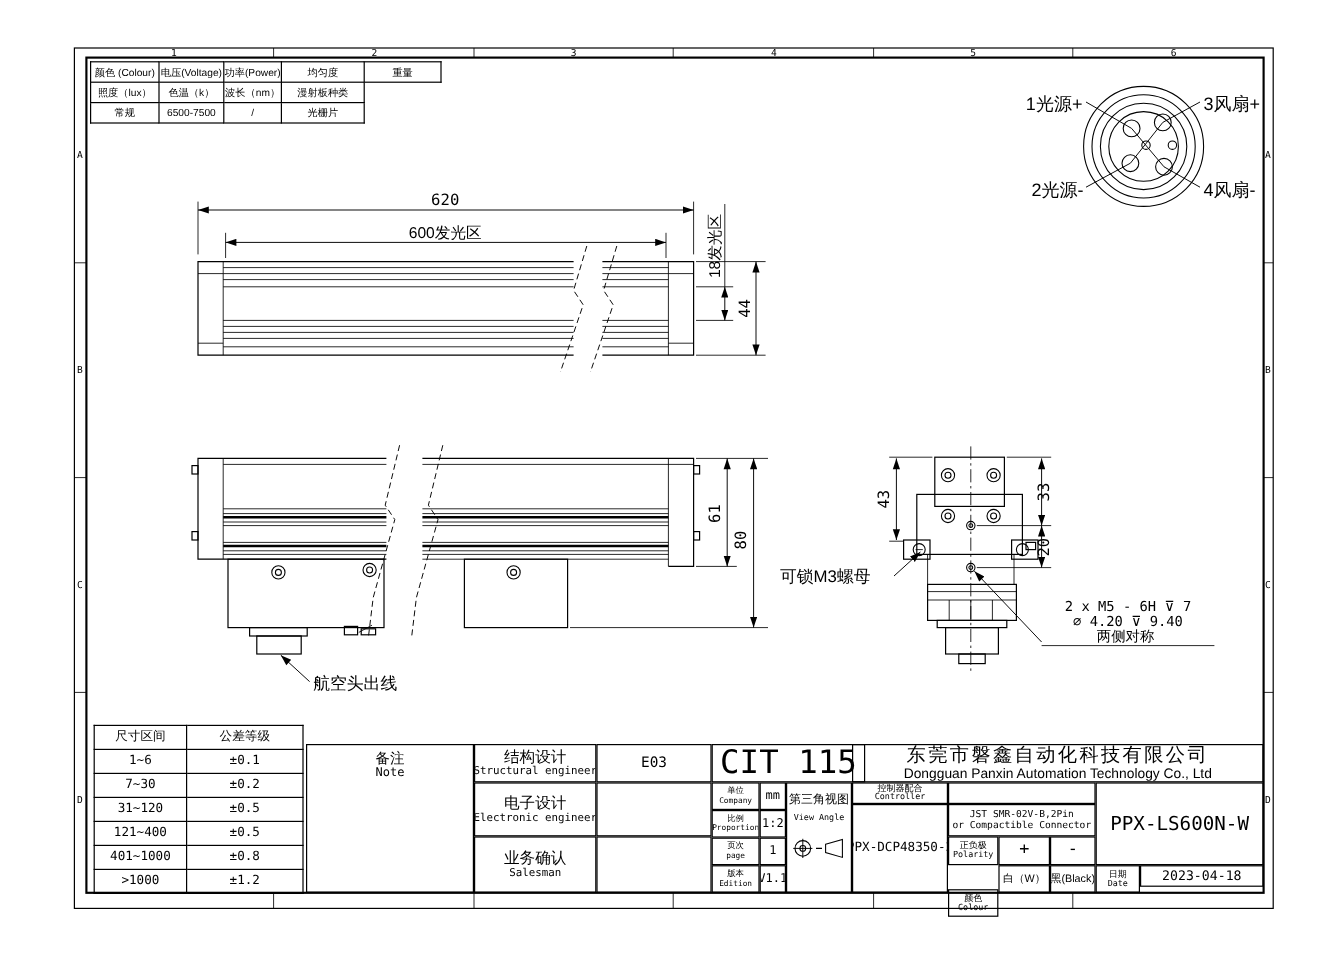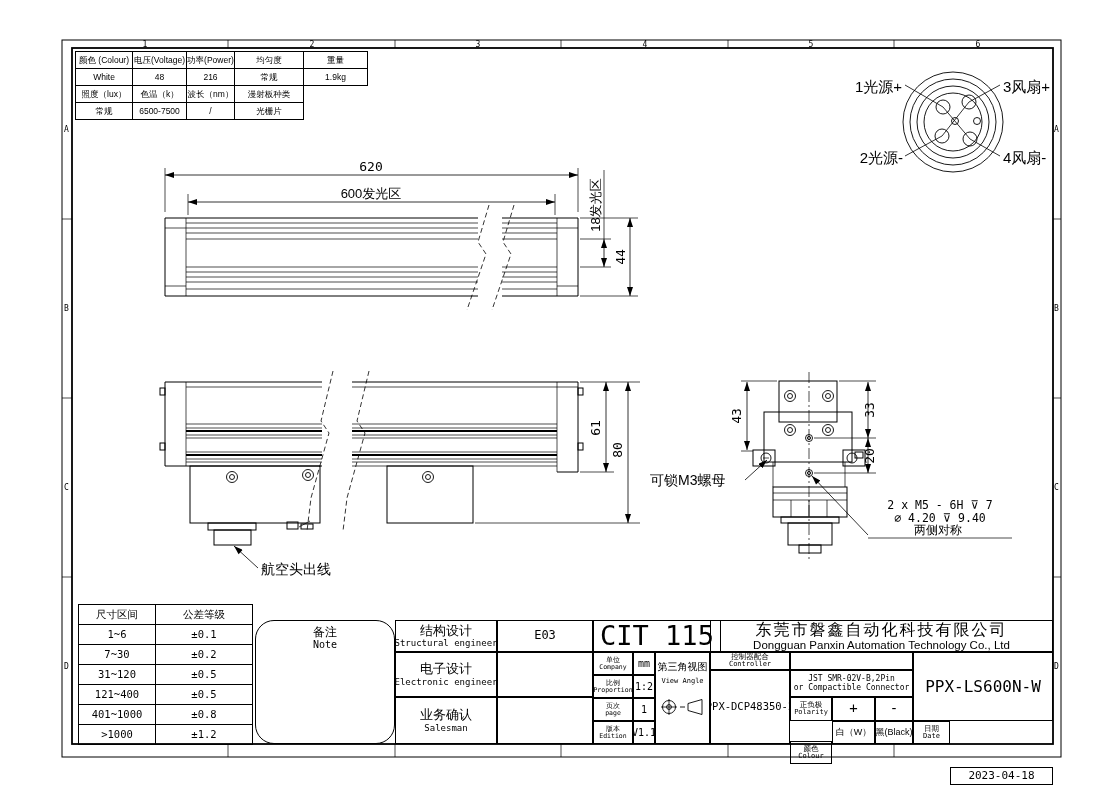--- a/index.html
+++ b/index.html
@@ -279,27 +279,20 @@
       </colgroup>
   <tbody>
         <tr>
     <td>颜色 (Colour)</td>
     <td>电压(Voltage)</td>
     <td>功率(Power)</td>
     <td>均匀度</td>
     <td>重量</td>
   </tr>
   <tr>
-    <td>White</td>
-    <td>48</td>
-    <td>216</td>
-    <td>常规</td>
-    <td>1.9kg</td>
-  </tr>
-  <tr>
     <td>照度（lux）</td>
     <td>色温（k）</td>
     <td>波长（nm）</td>
     <td>漫射板种类</td>
     <td class="ghost"></td>
   </tr>
   <tr>
     <td>常规</td>
     <td>6500-7500</td>
     <td>/</td>
@@ -340,21 +333,21 @@
       <td>±0.8</td>
         </tr>
   <tr>
           <td>&gt;1000</td>
       <td>±1.2</td>
         </tr>
 </tbody>
     </table>
 
 <div>
-  <div class="tb" style="left:255px;top:620px;width:140px;height:124px;justify-content:flex-start;padding-top:5px;border-radius:19px;">
+  <div class="tb" style="left:255px;top:620px;width:140px;height:124px;justify-content:flex-start;padding-top:5px;">
     <span style="font-size:12px">备注</span>
     <span class="en" style="font-size:10px">Note</span>
   </div>
   <div class="tb" style="left:395px;top:620px;width:102px;height:32px;">
     <span style="font-size:13px">结构设计</span>
     <span class="en" style="font-size:9px">Structural engineer</span>
   </div>
   <div class="tb mono" style="left:497px;top:620px;width:96px;height:32px;font-size:12px;">
     <span>E03</span>
   </div>
@@ -454,18 +447,18 @@
   <div class="tb" style="left:875px;top:721px;width:38px;height:23px;font-size:9px;">
     <span>黑(Black)</span>
   </div>
   <div class="tb mono" style="left:913px;top:652px;width:140px;height:69px;font-size:16px;">
     <span>PPX-LS600N-W</span>
   </div>
   <div class="tb" style="left:913px;top:721px;width:37px;height:23px;line-height:1.05;">
     <span style="font-size:7.5px">日期</span>
     <span class="en" style="font-size:7px">Date</span>
   </div>
-  <div class="tb mono" style="left:950px;top:721px;width:103px;height:18px;font-size:11px;margin-top:46px;">
+  <div class="tb mono" style="left:950px;top:721px;width:103px;height:18px;font-size:11px;">
     <span>2023-04-18</span>
   </div>
 </div>
 
 </div>
 
 </body></html>

